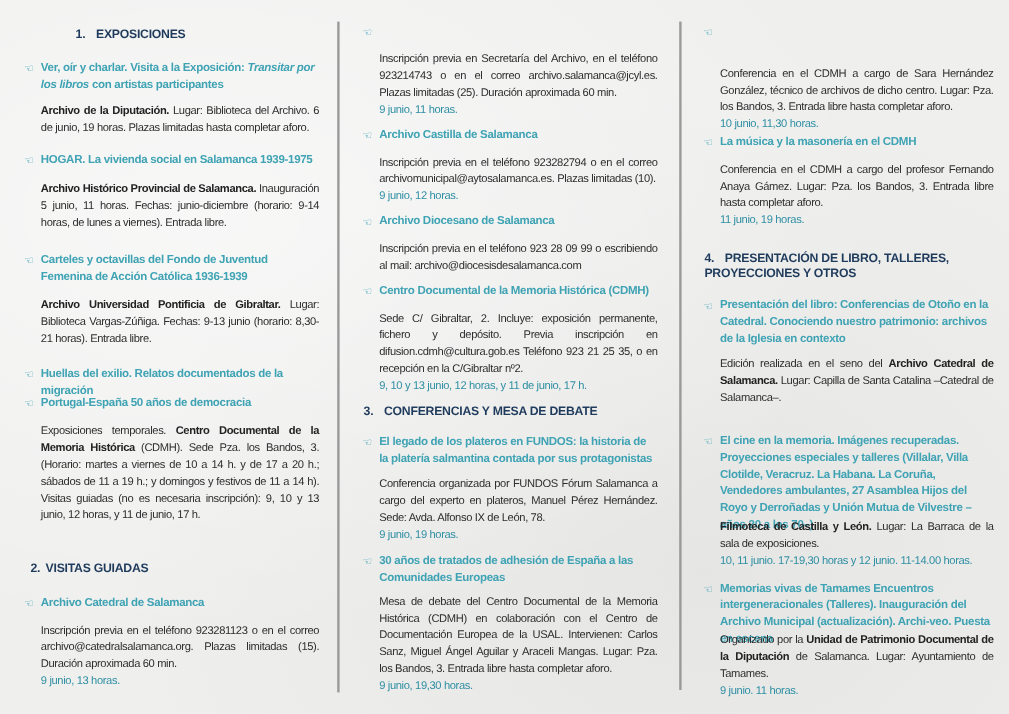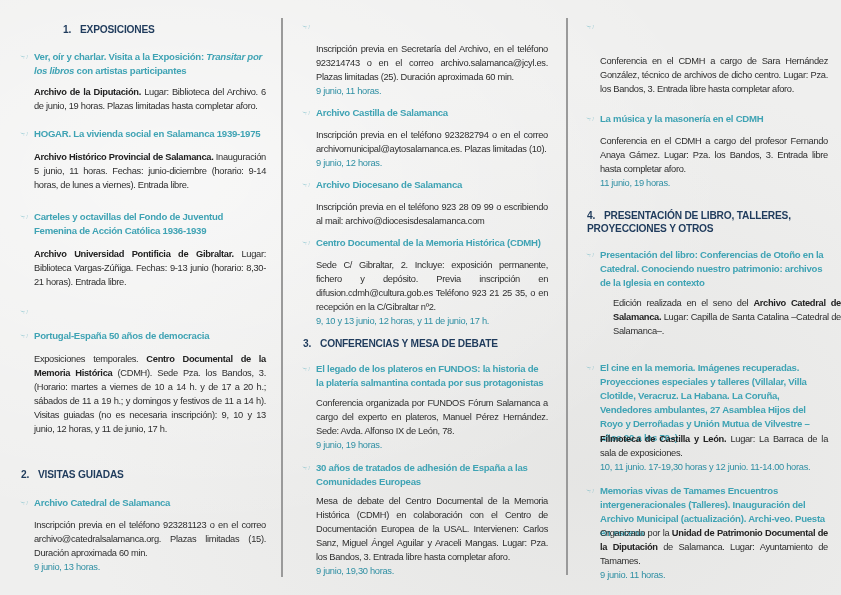--- a/index.html
+++ b/index.html
@@ -73,31 +73,32 @@
   <div class="item-title" style="left:34px; top:210px; width:232px;">
     <span class="bullet">☜</span>
     <span>Carteles y octavillas del Fondo de Juventud Femenina de Acción Católica 1936-1939</span>
   </div>
   <div class="body-text" style="left:34px; top:247px; width:232px;">
     <b>Archivo Universidad Pontificia de Gibraltar.</b><span> Lugar: Biblioteca Vargas-Zúñiga. Fechas: 9-13 junio (horario: 8,30-21 horas). Entrada libre.</span>
   </div>
 
   <div class="item-title" style="left:34px; top:305px; width:240px;">
     <span class="bullet">☜</span>
+    <span>Huellas del exilio. Relatos documentados de la migración</span>
   </div>
 
   <div class="item-title" style="left:34px; top:329px; width:232px;">
     <span class="bullet">☜</span>
     <span>Portugal-España 50 años de democracia</span>
   </div>
   <div class="body-text" style="left:34px; top:352px; width:232px;">
     <span>Exposiciones temporales. </span><b>Centro Documental de la Memoria Histórica</b><span> (CDMH). Sede Pza. los Bandos, 3. (Horario: martes a viernes de 10 a 14 h. y de 17 a 20 h.; sábados de 11 a 19 h.; y domingos y festivos de 11 a 14 h). Visitas guiadas (no es necesaria inscripción): 9, 10 y 13 junio, 12 horas, y 11 de junio, 17 h.</span>
   </div>
 
-  <div class="sec-title" style="left:21px; top:468px;">
+  <div class="sec-title" style="left:21px; top:468px;text-align:center;">
     <span class="num">2.</span><span>VISITAS GUIADAS</span>
   </div>
 
   <div class="item-title" style="left:34px; top:496px; width:232px;">
     <span class="bullet">☜</span>
     <span>Archivo Catedral de Salamanca</span>
   </div>
   <div class="body-text" style="left:34px; top:518px; width:232px;">
     <span>Inscripción previa en el teléfono 923281123 o en el correo archivo@catedralsalamanca.org. Plazas limitadas (15). Duración aproximada 60 min.</span>
     <div class="date">9 junio, 13 horas.</div>
@@ -163,40 +164,41 @@
   </div>
 </div>
 
 <div class="col col3">
 
   <div class="item-title" style="left:32px; top:20px; width:225px;">
     <span class="bullet">☜</span>
   </div>
   <div class="body-text" style="left:32px; top:54px; width:228px;">
     <span>Conferencia en el CDMH a cargo de Sara Hernández González, técnico de archivos de dicho centro. Lugar: Pza. los Bandos, 3. Entrada libre hasta completar aforo.</span>
+    <div class="date">10 junio, 11,30 horas.</div>
   </div>
 
   <div class="item-title" style="left:32px; top:112px; width:228px;">
     <span class="bullet">☜</span>
     <span>La música y la masonería en el CDMH</span>
   </div>
   <div class="body-text" style="left:32px; top:134px; width:228px;">
     <span>Conferencia en el CDMH a cargo del profesor Fernando Anaya Gámez. Lugar: Pza. los Bandos, 3. Entrada libre hasta completar aforo.</span>
     <div class="date">11 junio, 19 horas.</div>
   </div>
 
   <div class="sec-title" style="left:19px; top:209px; width:245px;">
     <span class="num">4.</span><span>PRESENTACIÓN DE LIBRO, TALLERES, PROYECCIONES Y OTROS</span>
   </div>
 
   <div class="item-title" style="left:32px; top:248px; width:228px;">
     <span class="bullet">☜</span>
     <span>Presentación del libro: Conferencias de Otoño en la Catedral. Conociendo nuestro patrimonio: archivos de la Iglesia en contexto</span>
   </div>
-  <div class="body-text" style="left:32px; top:296px; width:228px;margin-left:13px;">
+  <div class="body-text" style="left:32px; top:296px; width:228px;">
     <span>Edición realizada en el seno del </span><b>Archivo Catedral de Salamanca.</b><span> Lugar: Capilla de Santa Catalina –Catedral de Salamanca–.</span>
   </div>
 
   <div class="item-title" style="left:32px; top:361px; width:228px;">
     <span class="bullet">☜</span>
     <span>El cine en la memoria. Imágenes recuperadas. Proyecciones especiales y talleres (Villalar, Villa Clotilde, Veracruz. La Habana. La Coruña, Vendedores ambulantes, 27 Asamblea Hijos del Royo y Derroñadas y Unión Mutua de Vilvestre –años 20 a los 70–)</span>
   </div>
   <div class="body-text" style="left:32px; top:432px; width:228px;">
     <b>Filmoteca de Castilla y León.</b><span> Lugar: La Barraca de la sala de exposiciones.</span>
     <div class="date">10, 11 junio. 17-19,30 horas y 12 junio. 11-14.00 horas.</div>

